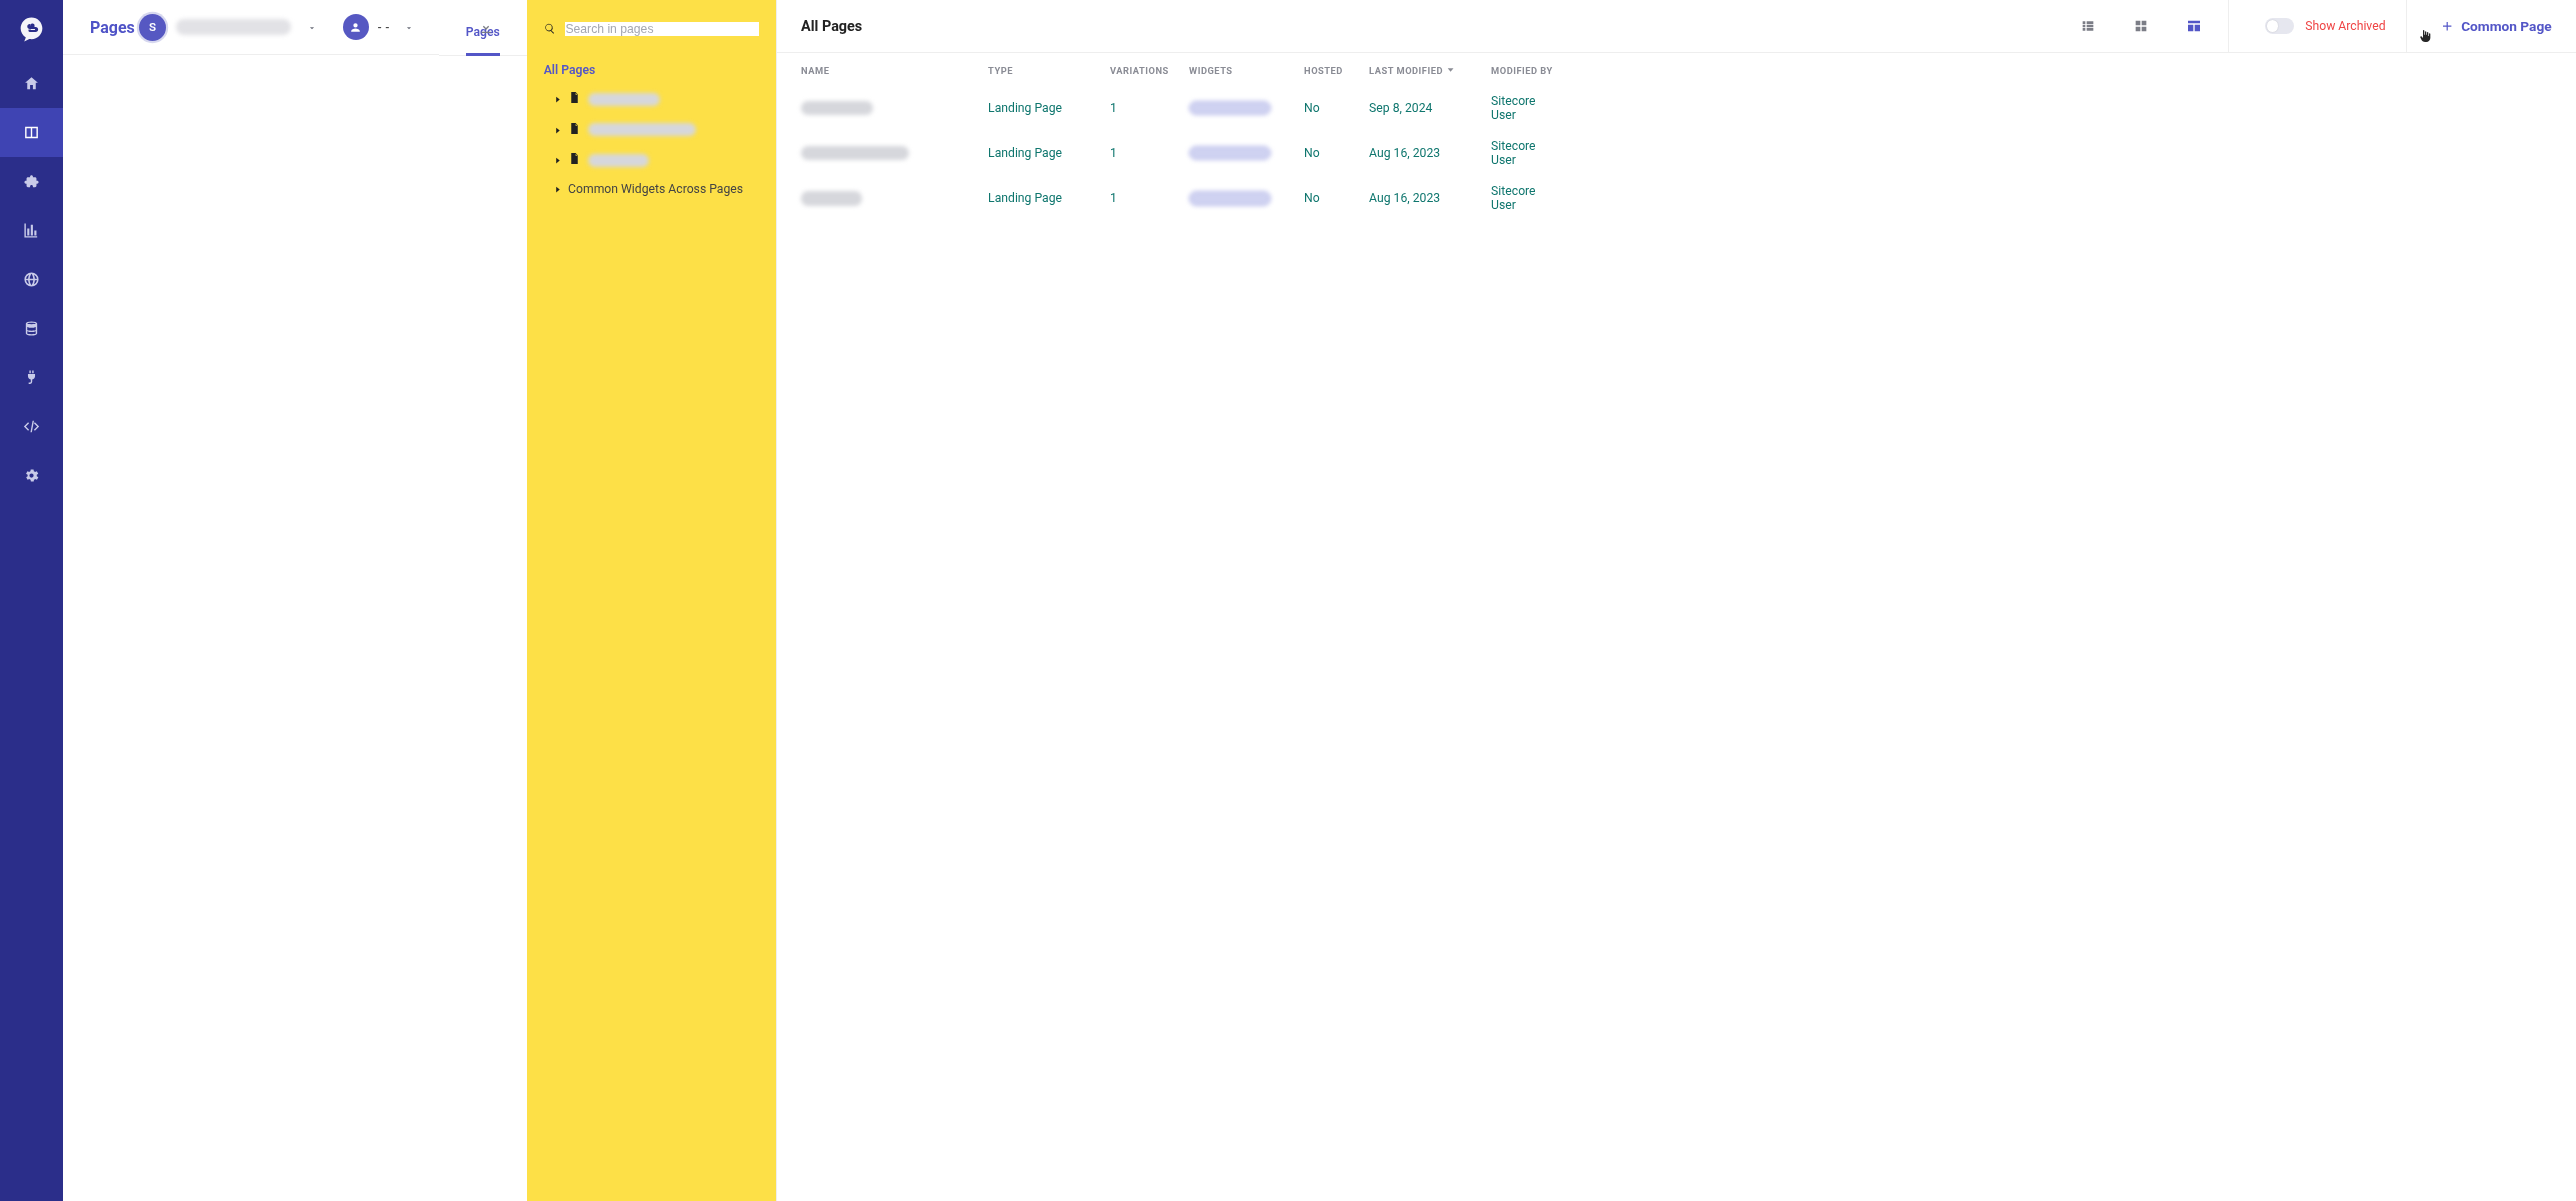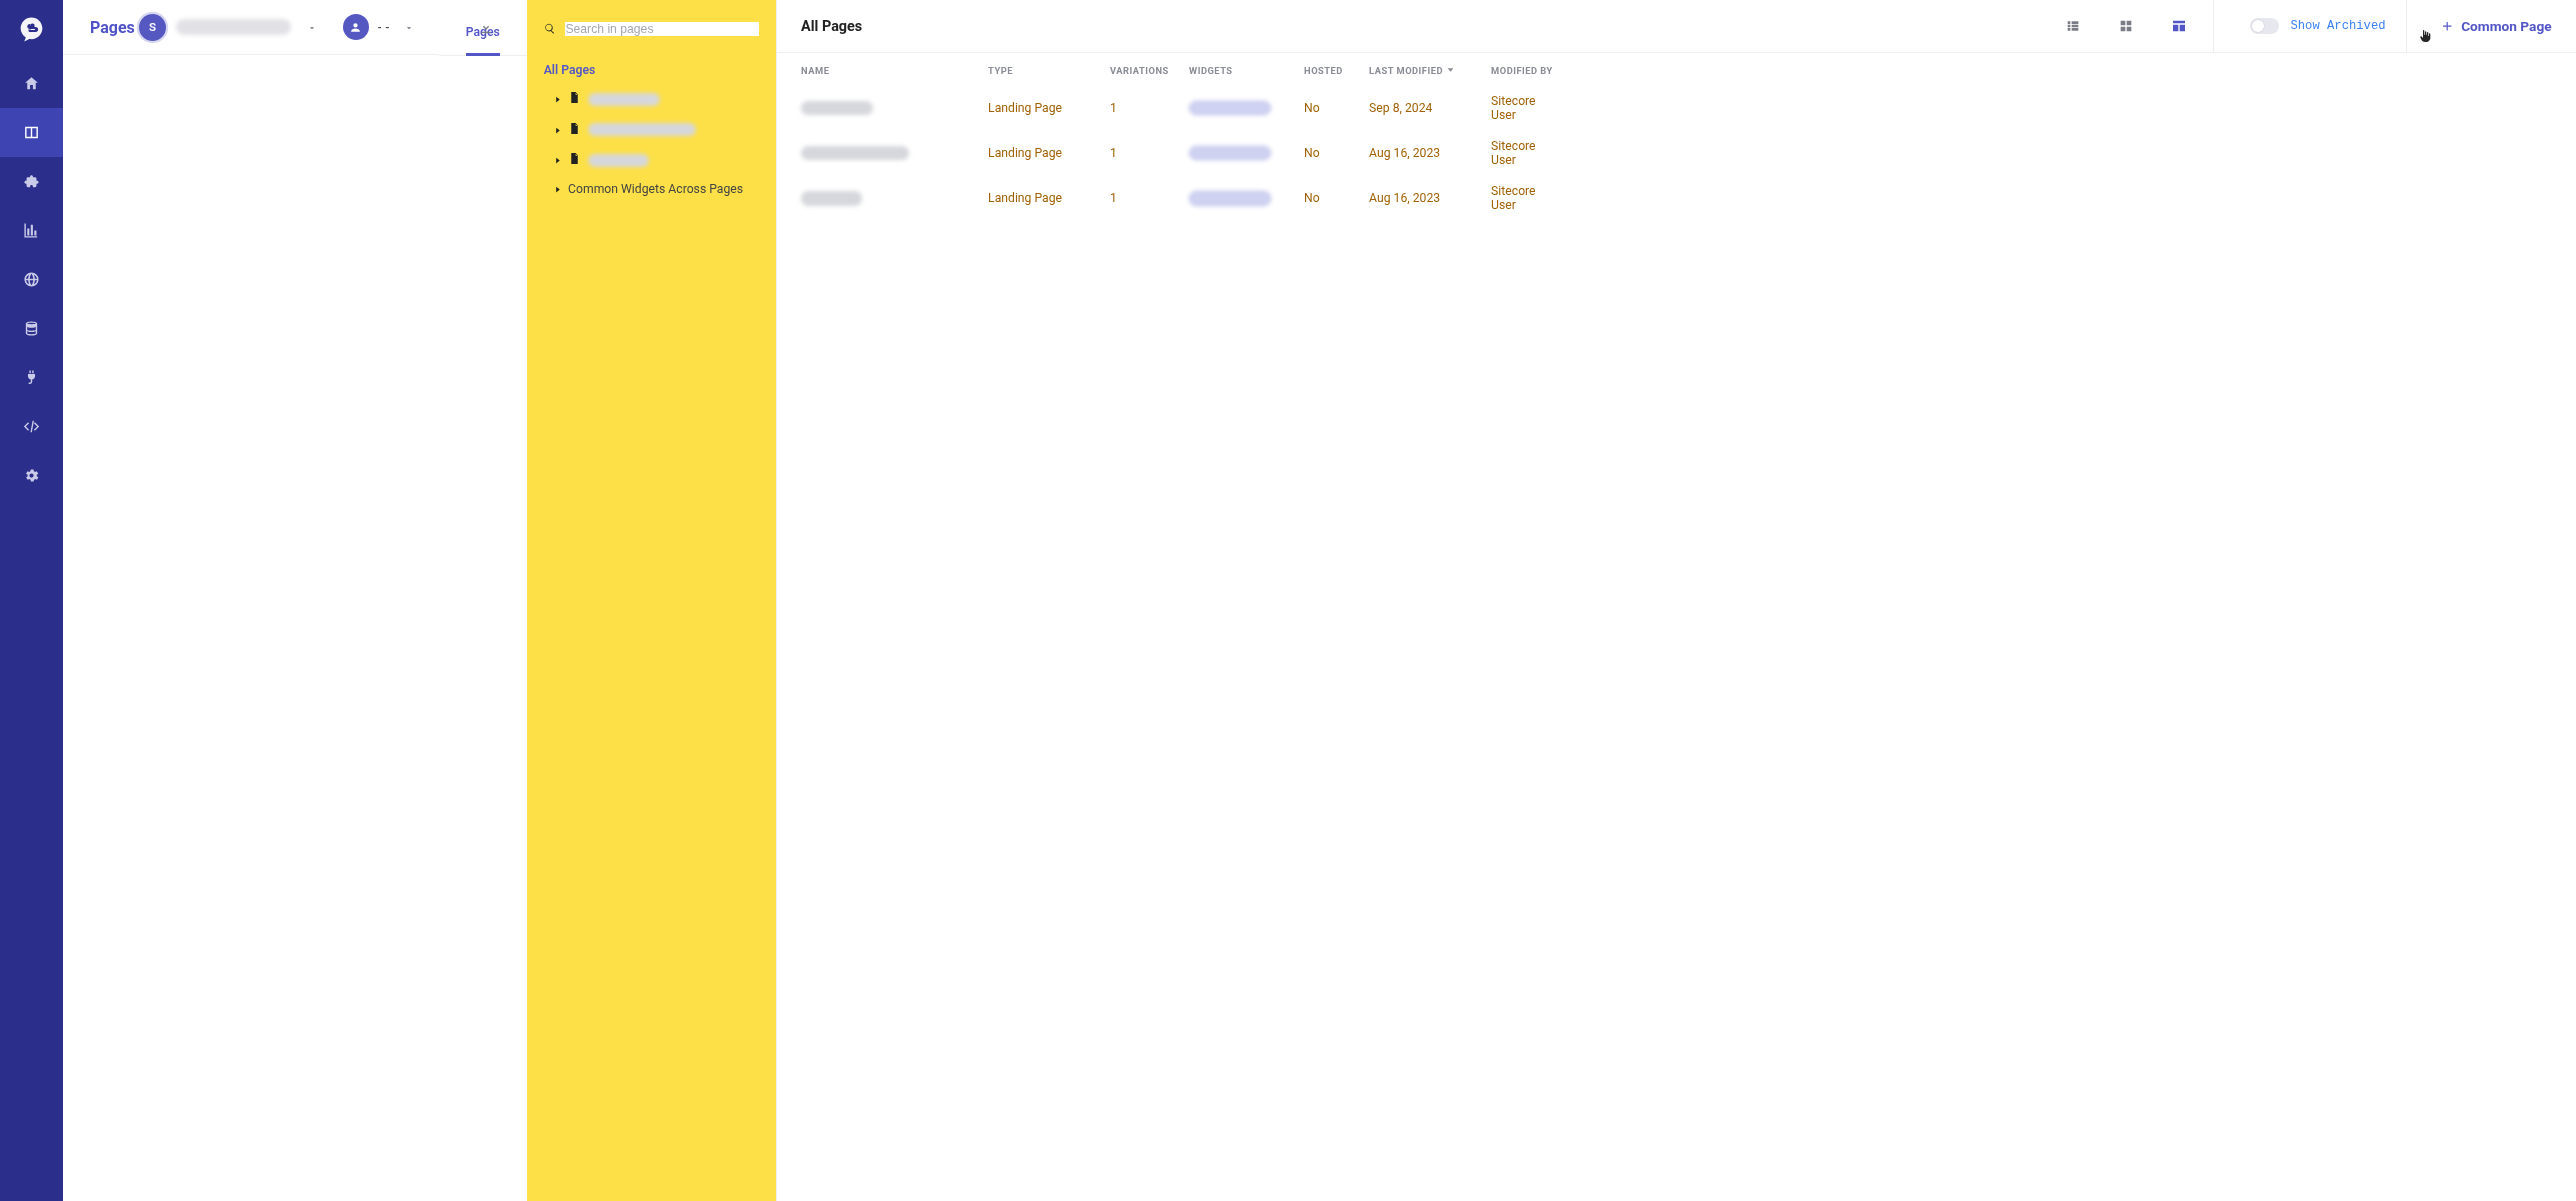--- a/index.html
+++ b/index.html
@@ -154,21 +154,21 @@
 
 .toggle-wrap { display: flex; align-items: center; gap: 11.5px; padding: 0 20px; border-right: 0.7px solid #eee; height: 100%; }
 .toggle {
   width: 29px; height: 16px; background: #e6e7ef; border-radius: 8.6px; position: relative;
   cursor: pointer;
 }
 .toggle::after {
   content: ""; position: absolute; left: 2.2px; top: 2.2px; width: 11.5px; height: 11.5px;
   background: #fff; border-radius: 50%; box-shadow: 0 0 1.4px rgba(0,0,0,.2);
 }
-.toggle-label { font-size: 12.2px; color: #3b82f6; font-family: Liberation Mono, monospace; }
+.toggle-label { font-size: 12.2px; color: #ef4444; }
 
 .create-btn {
   display: flex; align-items: center; gap: 7.2px;
   padding-left: 17px;
   color: #5356c7; font-size: 13.7px; font-weight: 700;
   cursor: pointer;
   position: relative;
 }
 .create-btn svg { width: 14.4px; height: 14.4px; fill: #5356c7; }
 
@@ -194,21 +194,21 @@
   font-size: 9.3px; letter-spacing: 0.5px; font-weight: 700; color: #8a8c95;
   text-transform: uppercase;
   display: flex; align-items: center; gap: 4.3px;
   white-space: nowrap;
 }
 .th:first-child { padding-left: 24.4px; }
 .th.sort svg { width: 7.2px; height: 7.2px; fill: #8a8c95; }
 
 .td {
   padding: 8.6px 8.6px 8.6px 24.4px;
-  font-size: 12.2px; color: #a16207;
+  font-size: 12.2px; color: #0f766e;
   display: flex; align-items: center;
   min-height: 32px;
 }
 .td .cell-blur {
   height: 14.4px; border-radius: 7.2px; background: #d6d7dc; filter: blur(2.2px);
 }
 .td .cell-blur.blue { background: #cfd2f1; border: 0.7px solid #aeb1e6; }
 
 
 .bw100 { width: 72px; }

